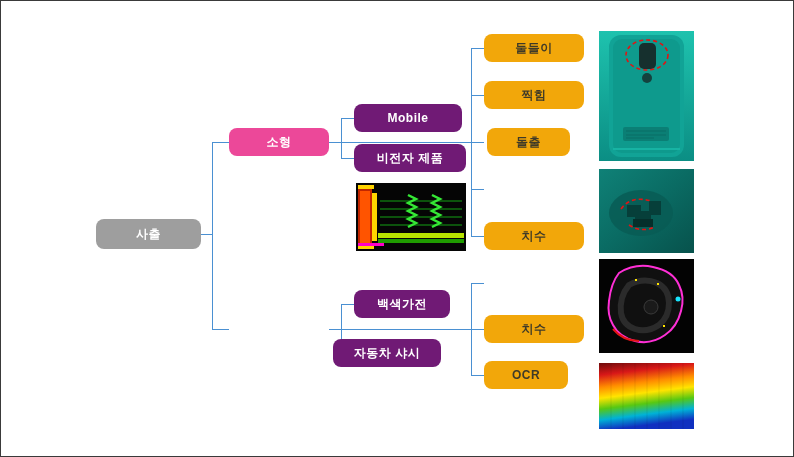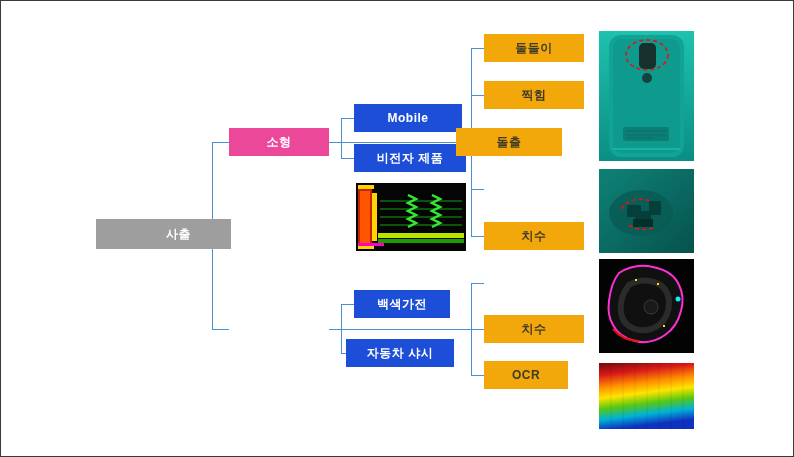--- a/index.html
+++ b/index.html
@@ -3,25 +3,25 @@
 <meta charset="utf-8">
 <style>
   html,body{margin:0;padding:0;background:#fff;}
   .canvas{
     position:relative;width:794px;height:457px;background:#ffffff;
     border:1px solid #3a3a3a;box-sizing:border-box;overflow:hidden;
     font-family:"Liberation Sans",sans-serif;
   }
   .node{
     position:absolute;display:flex;align-items:center;justify-content:center;
-    font-size:12px;font-weight:bold;letter-spacing:.5px;white-space:nowrap;
+    font-size:12px;font-weight:bold;letter-spacing:.5px;white-space:nowrap;border-radius:8px;
   }
-  .root{background:#9e9e9e;color:#ffffff;padding-left:30px;}
+  .root{background:#9e9e9e;color:#ffffff;}
   .branch{background:#ec4899;color:#ffffff;}
-  .cat{background:#1d4ed8;color:#ffffff;}
+  .cat{background:#701a75;color:#ffffff;}
   .leaf{background:#f2a70a;color:#3f3a28;}
   .hl,.vl{position:absolute;background:#4a90d2;}
   .hl{height:1px;}
   .vl{width:1px;}
   .scan{position:absolute;display:block;}
   .scan svg{display:block;width:100%;height:100%;}
 </style>
 </head>
 <body>
 
@@ -54,25 +54,25 @@
   <div class="hl" style="left:470px;top:328px;width:13px"></div>
   <div class="hl" style="left:470px;top:374px;width:13px"></div>
 
   <div class="node root" style="left:95px;top:218px;width:105px;height:30px">사출</div>
 
   <div class="node branch" style="left:228px;top:127px;width:100px;height:28px">소형</div>
 
   <div class="node cat" style="left:353px;top:103px;width:108px;height:28px">Mobile</div>
   <div class="node cat" style="left:353px;top:143px;width:112px;height:28px">비전자 제품</div>
   <div class="node cat" style="left:353px;top:289px;width:96px;height:28px">백색가전</div>
-  <div class="node cat" style="left:345px;top:338px;width:108px;height:28px">자동차 샤시</div>
+  <div class="node cat" style="left:332px;top:338px;width:108px;height:28px">자동차 샤시</div>
 
   <div class="node leaf" style="left:483px;top:33px;width:100px;height:28px">둘들이</div>
   <div class="node leaf" style="left:483px;top:80px;width:100px;height:28px">찍힘</div>
-  <div class="node leaf" style="left:455px;top:127px;width:106px;height:28px">돌출</div>
+  <div class="node leaf" style="left:486px;top:127px;width:83px;height:28px">돌출</div>
   <div class="node leaf" style="left:483px;top:221px;width:100px;height:28px">치수</div>
   <div class="node leaf" style="left:483px;top:314px;width:100px;height:28px">치수</div>
   <div class="node leaf" style="left:483px;top:360px;width:84px;height:28px">OCR</div>
 
   <div class="scan" style="left:355px;top:182px;width:110px;height:68px">
     <svg viewBox="0 0 110 68" preserveAspectRatio="none">
       <rect width="110" height="68" fill="#050505"></rect>
       <rect x="2" y="4" width="14" height="60" fill="#c22600"></rect>
       <rect x="4" y="8" width="10" height="52" fill="#ff5400"></rect>
       <rect x="2" y="2" width="16" height="4" fill="#ffd400"></rect>

